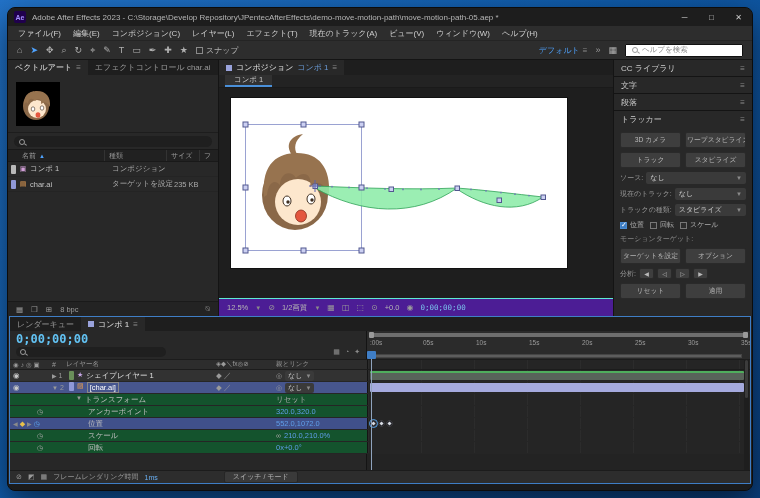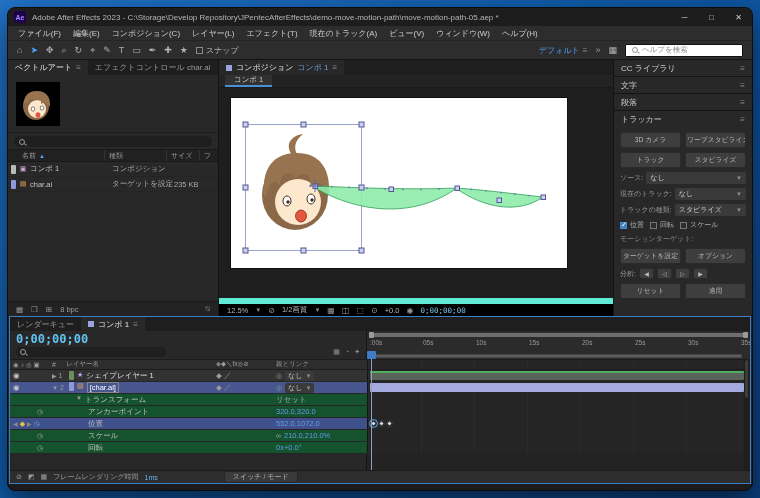--- a/index.html
+++ b/index.html
@@ -57,21 +57,21 @@
 .chip{width:5px;height:9px;background:#8f98d8;margin-left:3px;flex:none;border-radius:1px}
 .proj-fill{flex:1;background:#282828}
 .proj-foot{height:15px;background:#232323;border-top:1px solid #1a1a1a;display:flex;align-items:center;gap:8px;padding:0 8px;font-size:7.5px;color:#9a9a9a;flex:none}
 .proj-foot .push{flex:1}
 
 .viewer-tabrow{height:13px;background:#232323;display:flex;flex:none;padding-left:6px;border-bottom:1px solid #1a1a1a}
 .viewer-tab{background:#313131;border-bottom:2px solid #4a90d9;color:#c9c9c9;font-size:7.5px;padding:0 9px;display:flex;align-items:center}
 .viewer{flex:1;background:#1e1e1e;position:relative;min-height:0;overflow:hidden}
 .canvas{position:absolute;left:12px;top:10px;width:336px;height:170px;background:#fff;box-shadow:0 0 0 1px #111}
 .canvas svg{display:block;width:100%;height:100%}
-.comp-foot{height:18px;background:#000000;border-top:6px solid #5eead4;display:flex;align-items:center;gap:7px;padding:0 8px;font-size:7.5px;color:#b5b5b5;flex:none;white-space:nowrap;overflow:hidden}
+.comp-foot{height:18px;background:#4c1d95;border-top:1px solid #5eead4;display:flex;align-items:center;gap:7px;padding:0 8px;font-size:7.5px;color:#b5b5b5;flex:none;white-space:nowrap;overflow:hidden}
 .caret{color:#8a8a8a;font-size:6px}
 .ficn{color:#9a9a9a;font-size:8px}
 .tc{color:#7cc5ef;font-family:"DejaVu Sans Mono","Liberation Mono",monospace}
 
 .sidepanel{height:16px;background:#282828;display:flex;align-items:center;justify-content:space-between;padding:0 7px;font-size:8px;color:#cfcfcf;flex:none}
 .tracker{flex:1;background:#282828;display:flex;flex-direction:column;min-height:0}
 .tracker-body{padding:5px 6px;display:flex;flex-direction:column;gap:4px;font-size:7px;color:#b5b5b5;overflow:hidden}
 .btnrow{display:flex;gap:4px}
 .btn{flex:1;background:#3e3e3e;border:1px solid #2a2a2a;border-radius:2px;color:#b9b9b9;text-align:center;padding:2px 1px;font-size:6.8px;white-space:nowrap;overflow:hidden}
 .frow{display:flex;align-items:center;gap:3px}

